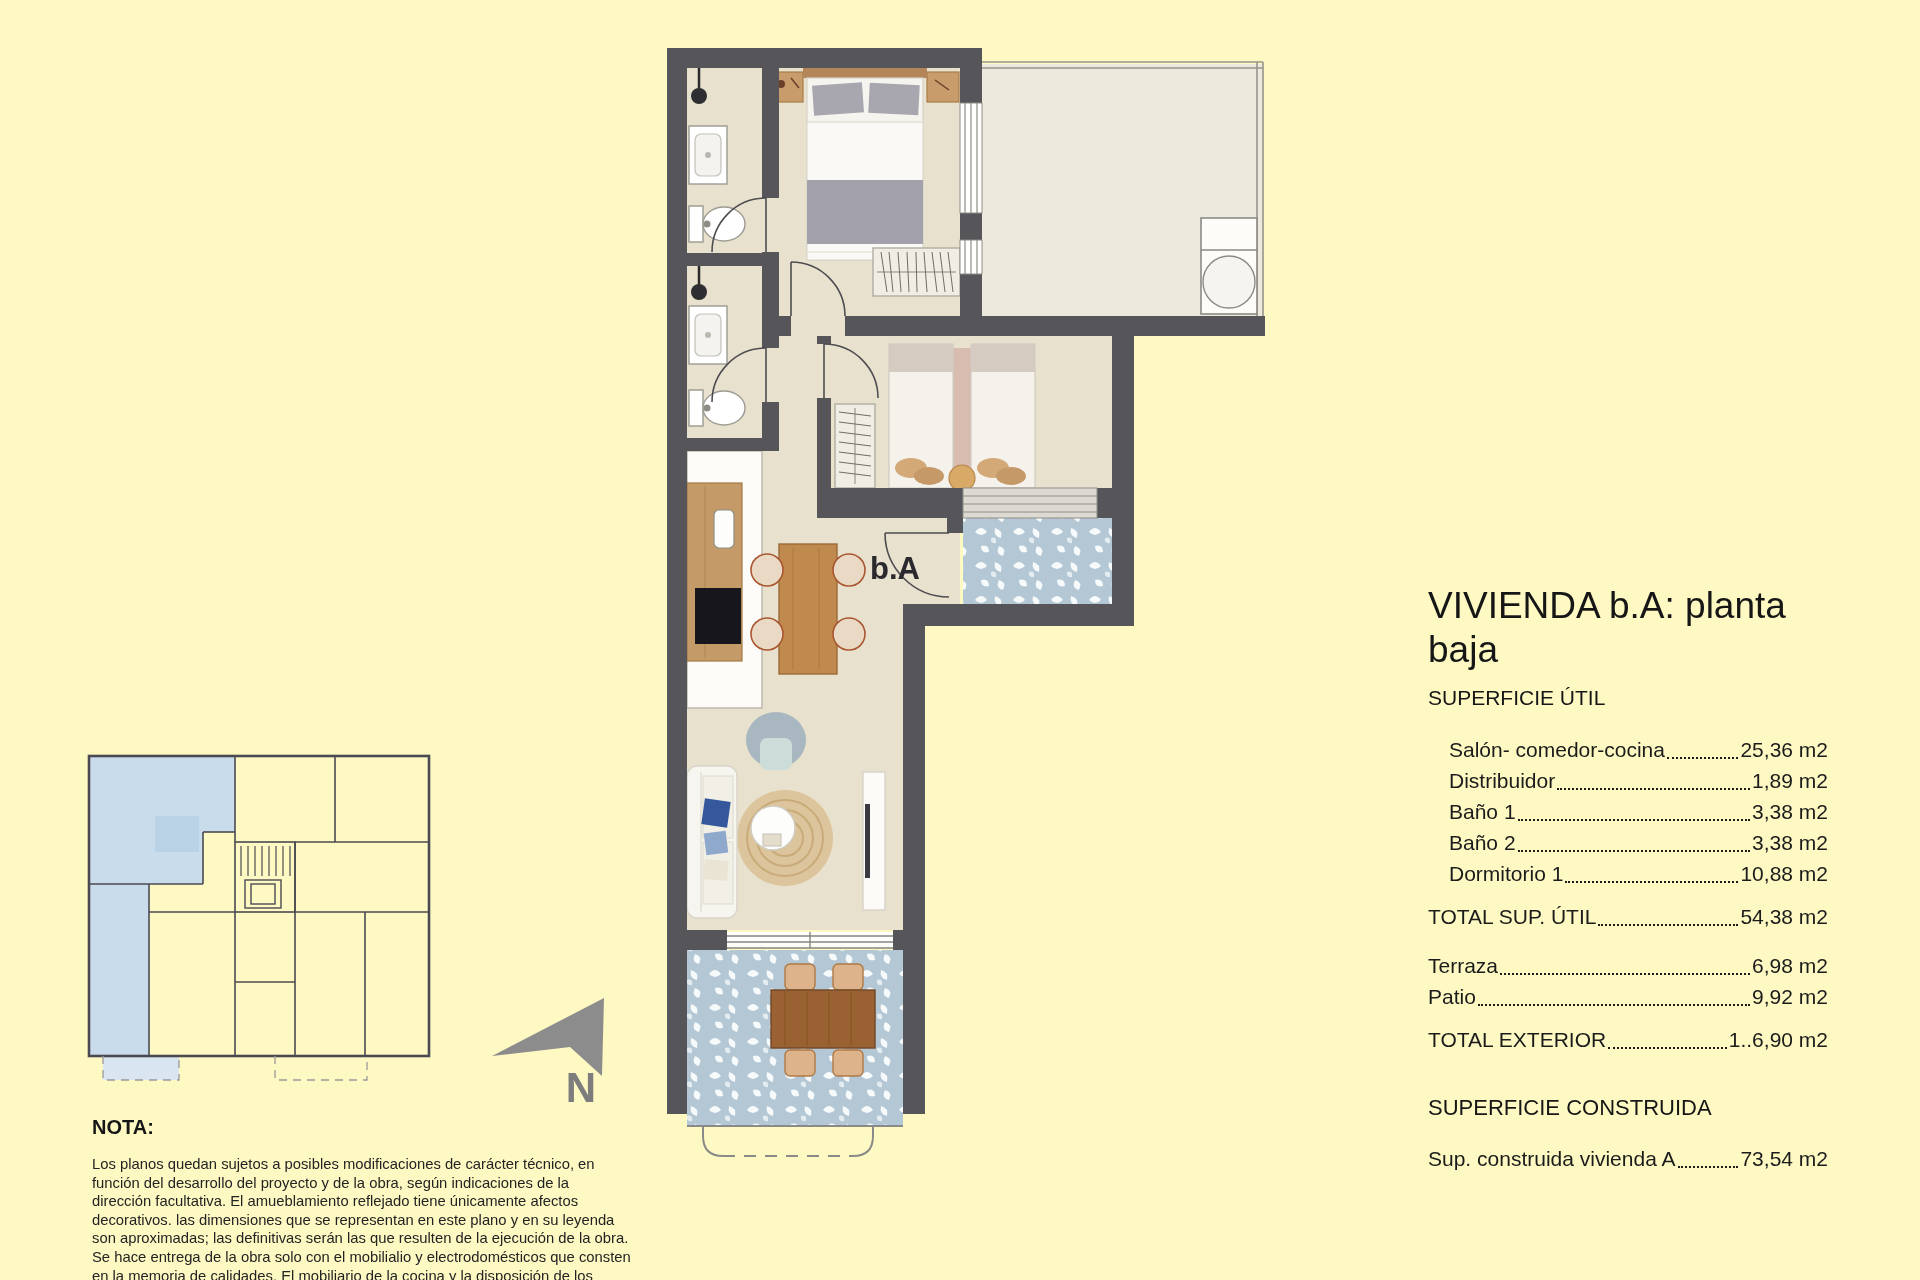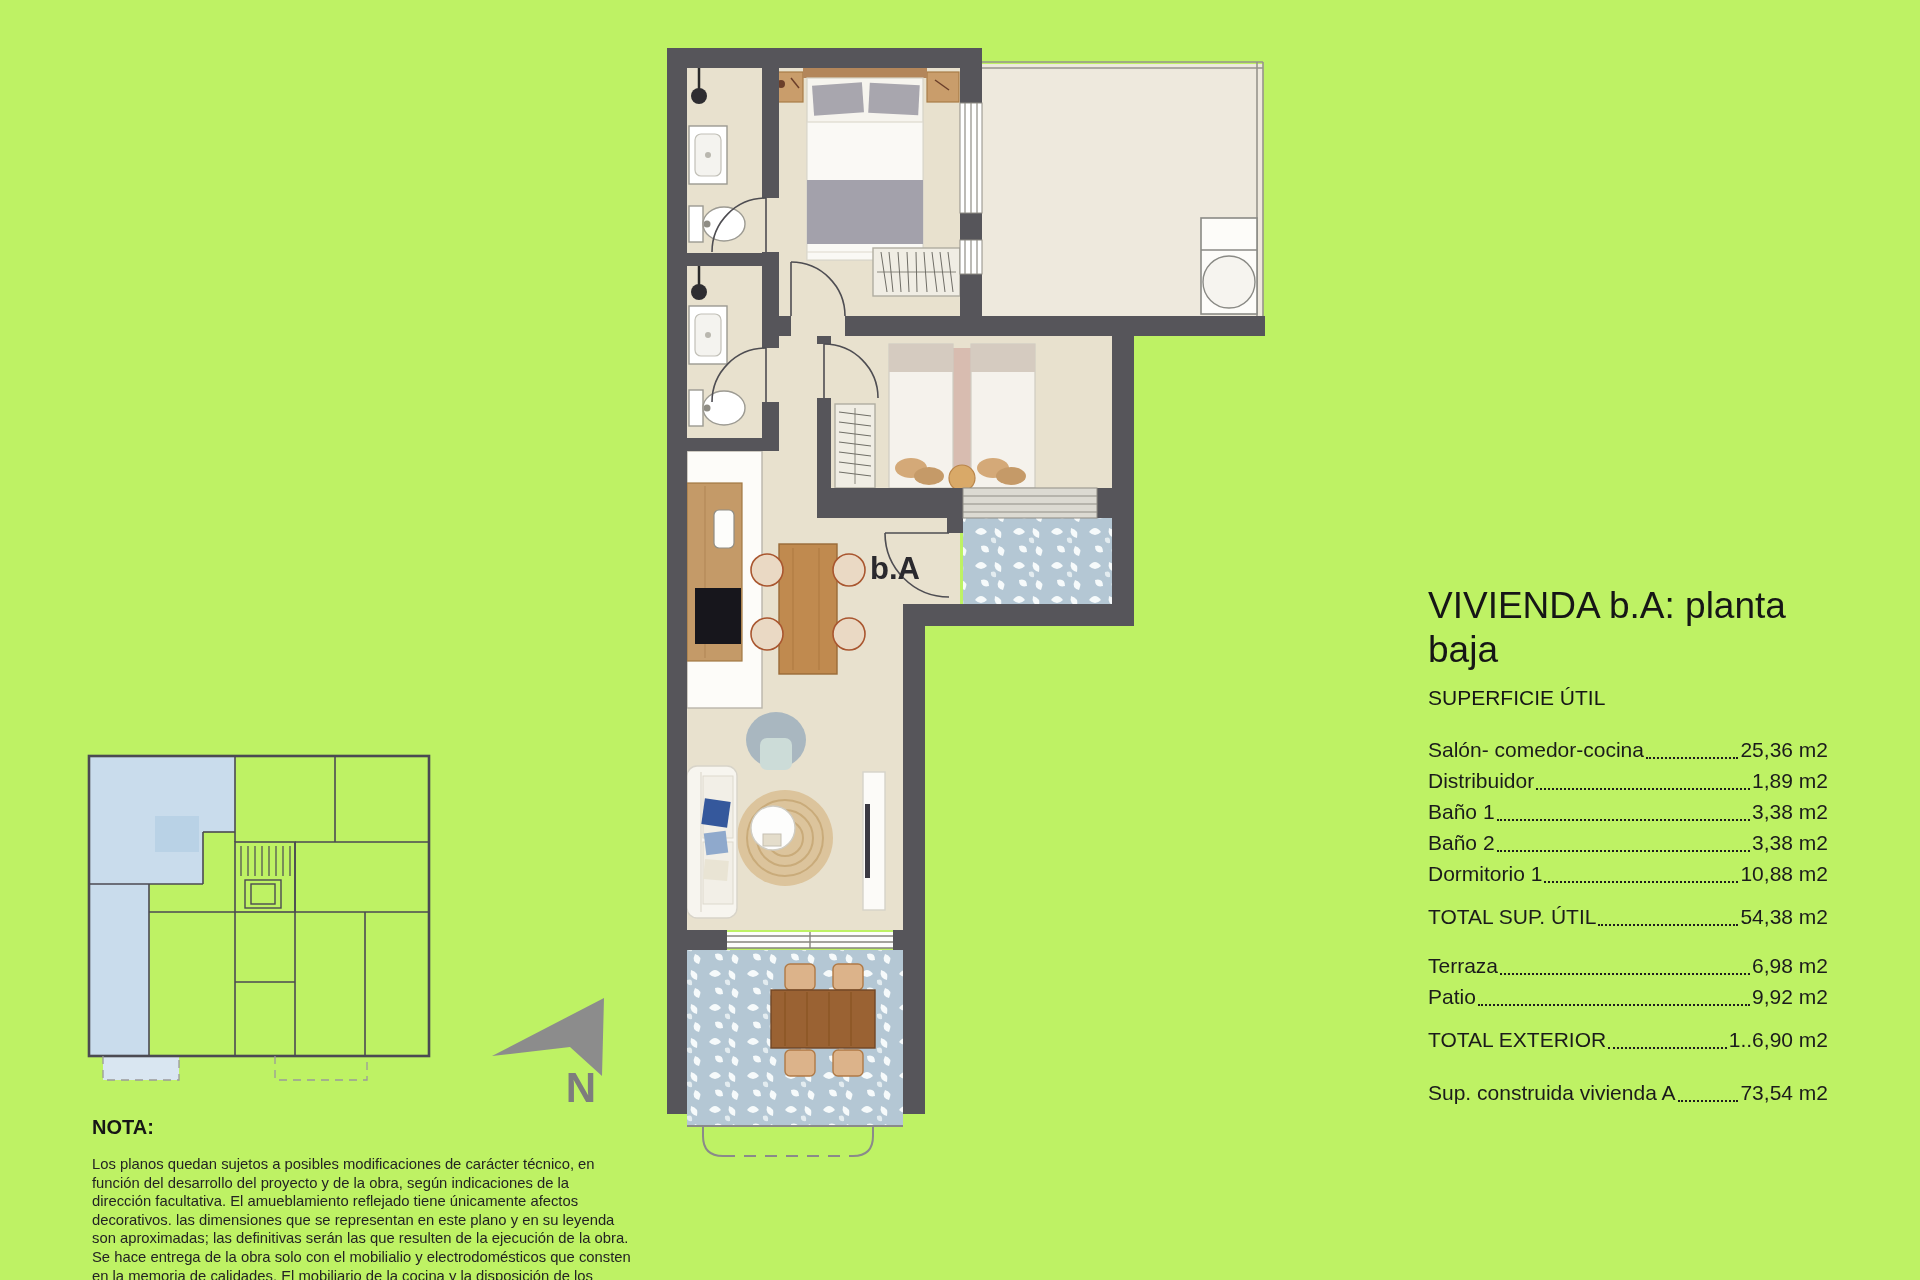--- a/index.html
+++ b/index.html
@@ -1,26 +1,26 @@
 <!DOCTYPE html>
 <html><head>
 <meta charset="utf-8">
 <style>
   html,body{margin:0;padding:0;background:#ffffff;}
   .stage{
-    position:relative;width:1920px;height:1280px;background:#bef264;overflow:hidden;
+    position:relative;width:1920px;height:1280px;background:#fef9c3;overflow:hidden;
     font-family:"Liberation Sans",sans-serif;color:#1b1b1b;
   }
   .abs{position:absolute;}
 
   
   .panel{position:absolute;left:1428px;top:584px;width:400px;}
   .panel .title{font-size:37px;line-height:44px;font-weight:400;color:#161616;letter-spacing:0;}
   .panel .subhead{font-size:21px;margin-top:14px;color:#161616;}
-  .rows{margin-top:24px;}
+  .rows{margin-top:24px;margin-left:21px;}
   .row{display:flex;align-items:flex-end;font-size:21px;line-height:31px;white-space:nowrap;}
   .row .lbl{flex:0 0 auto;}
   .row .dots{flex:1 1 auto;border-bottom:2.6px dotted #1c1c1c;margin:0 2px 6px 2px;min-width:12px;}
   .row .val{flex:0 0 auto;}
   .gap20{margin-top:12px;}
   .gap18{margin-top:18px;}
   .gap40{margin-top:40px;}
   .gap22{margin-top:22px;}
   .subhead2{font-size:22px;color:#161616;}
 
@@ -367,20 +367,21 @@
         <span class="dots"></span>
         <span class="val">9,92 m2</span>
     </div>
 
     <div class="row gap20">
       <span class="lbl">TOTAL EXTERIOR</span>
         <span class="dots"></span>
         <span class="val">1..6,90 m2</span>
     </div>
 
+    <div class="subhead2 gap40">SUPERFICIE CONSTRUIDA</div>
 
     <div class="row gap22">
       <span class="lbl">Sup. construida vivienda A</span>
         <span class="dots"></span>
         <span class="val">73,54 m2</span>
     </div>
   </div>
 
   <div class="nota">
     <div class="nota-head">NOTA:</div>

